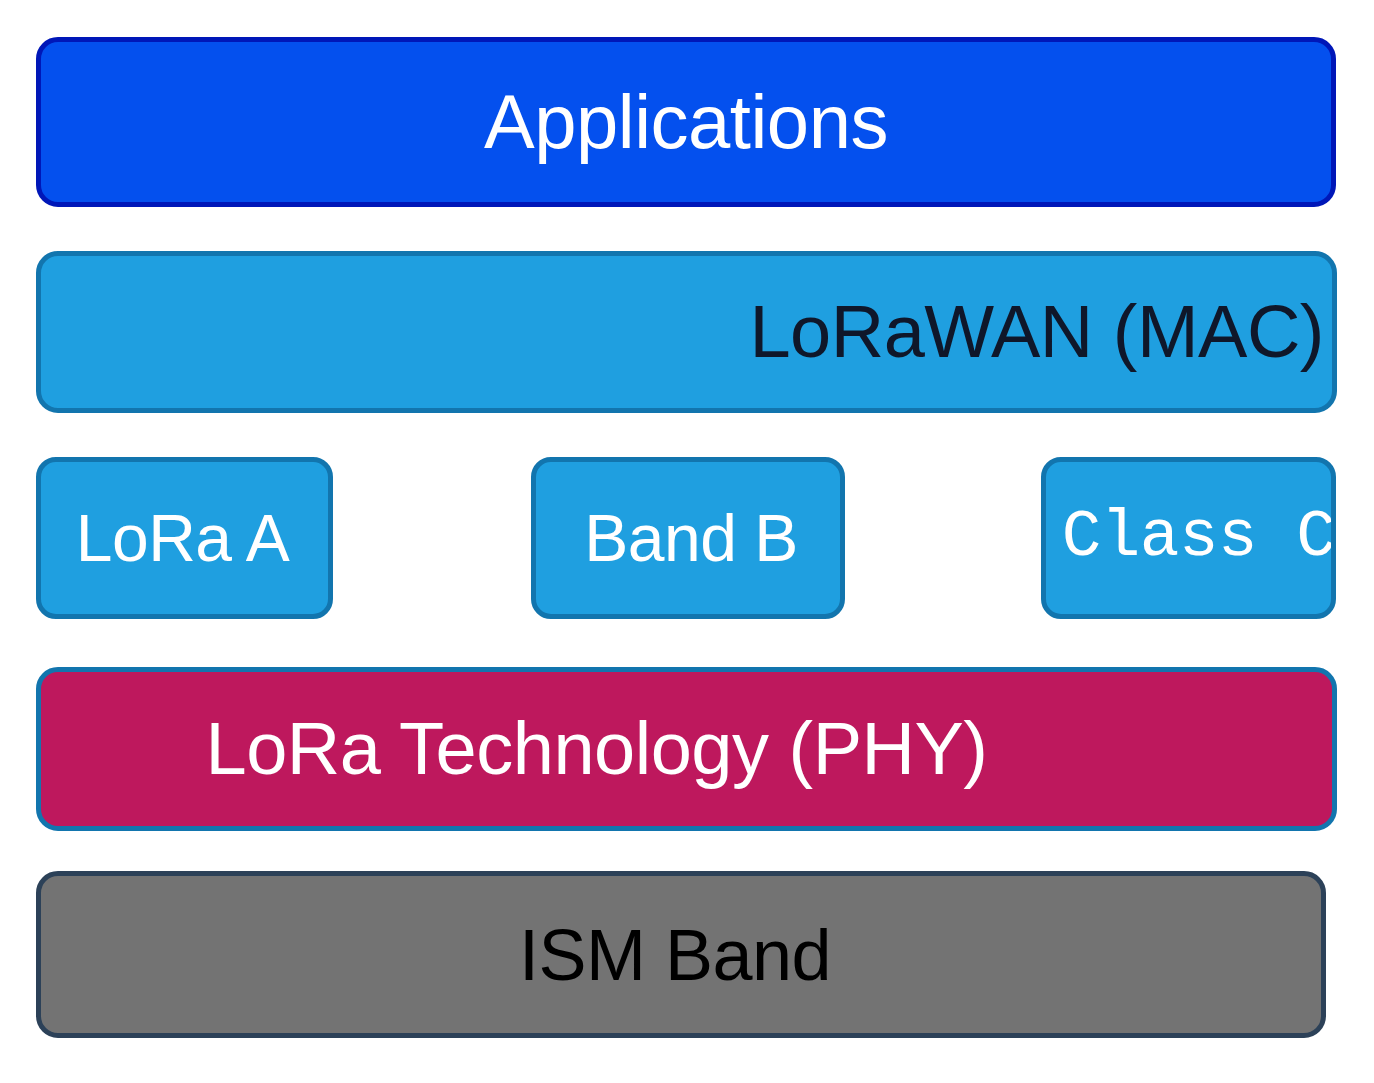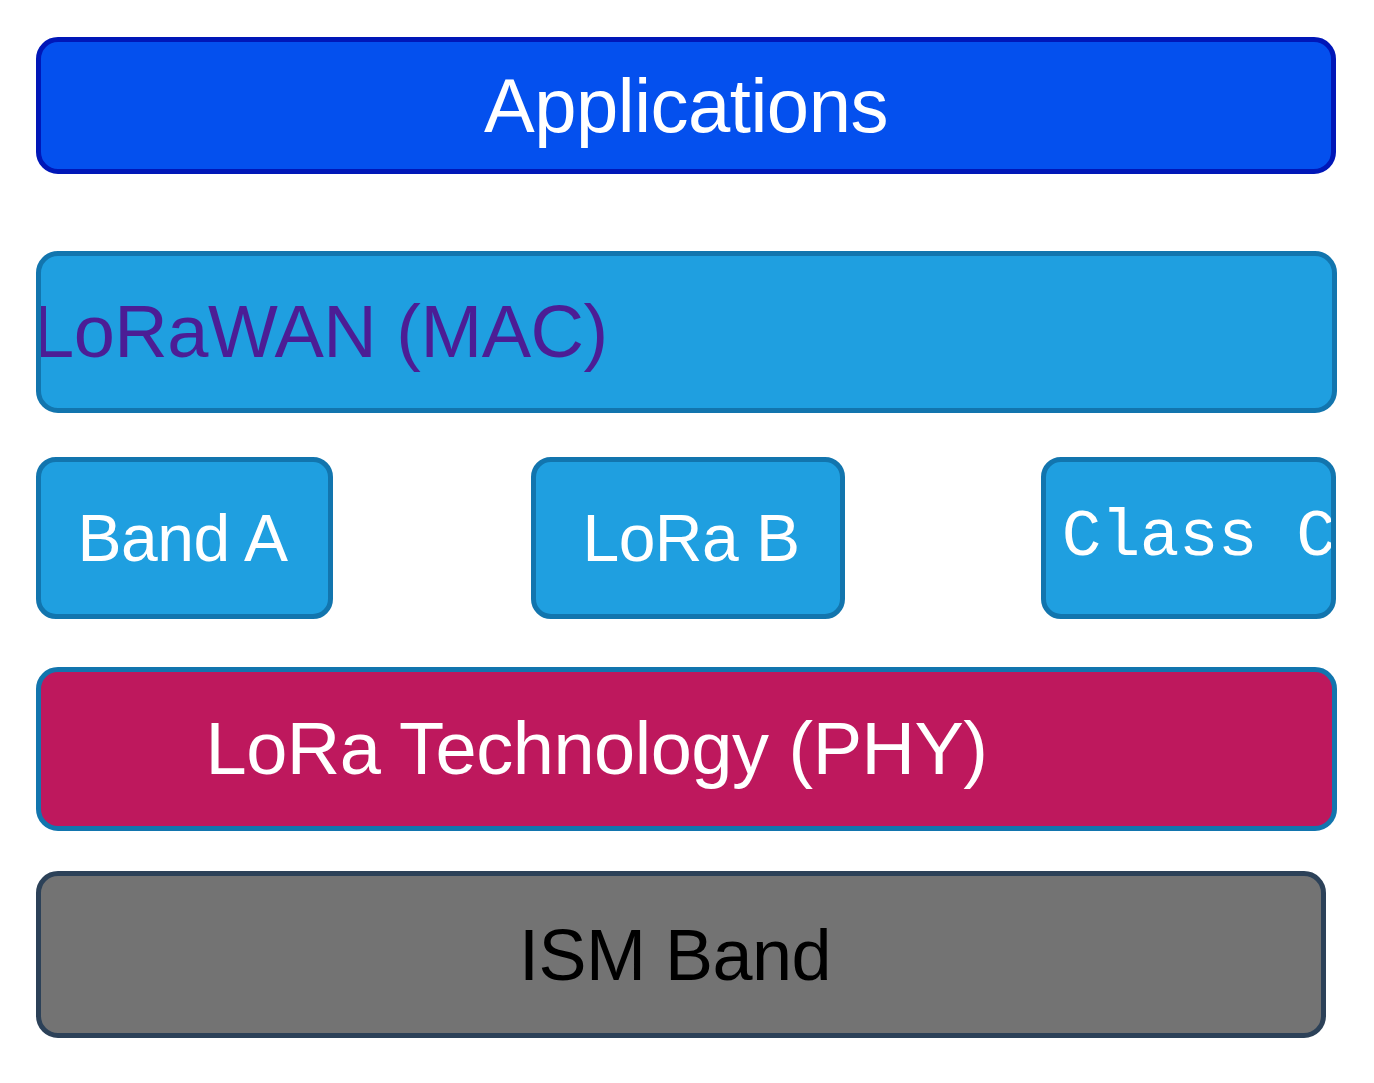--- a/index.html
+++ b/index.html
@@ -30,21 +30,21 @@
     display: block;
     width: 100%;
     line-height: 1;
   }
 
   
   #box-applications {
     left: 36px;
     top: 37px;
     width: 1300px;
-    height: 137px;
+    height: 170px;
     background: #0450EE;
     border-color: #0017B8;
     justify-content: center;
   }
   #box-applications .layer-label {
     color: #ffffff;
     font-size: 76px;
     text-align: center;
     letter-spacing: -0.5px;
   }
@@ -53,23 +53,23 @@
   #box-lorawan {
     left: 36px;
     top: 251px;
     width: 1301px;
     height: 162px;
     background: #1F9FE0;
     border-color: #1275AE;
     justify-content: center;
   }
   #box-lorawan .layer-label {
-    color: #4c1d95;
+    color: #0f172a;
     font-size: 74px;
-    text-align: left;
+    text-align: right;
     letter-spacing: -0.5px;
     transform: translateX(-8px);
   }
 
   
   .class-box {
     top: 457px;
     height: 162px;
     background: #1F9FE0;
     border-color: #1275AE;
@@ -132,25 +132,25 @@
 
   <div class="layer-box" id="box-applications">
     <span class="layer-label">Applications</span>
   </div>
 
   <div class="layer-box" id="box-lorawan">
     <span class="layer-label">LoRaWAN (MAC)</span>
   </div>
 
   <div class="layer-box class-box" id="box-class-a">
-    <span class="layer-label">Band A</span>
+    <span class="layer-label">LoRa A</span>
   </div>
 
   <div class="layer-box class-box" id="box-class-b">
-    <span class="layer-label">LoRa B</span>
+    <span class="layer-label">Band B</span>
   </div>
 
   <div class="layer-box class-box" id="box-class-c">
     <span class="layer-label">Class C</span>
   </div>
 
   <div class="layer-box" id="box-phy">
     <span class="layer-label">LoRa Technology (PHY)</span>
   </div>
 

